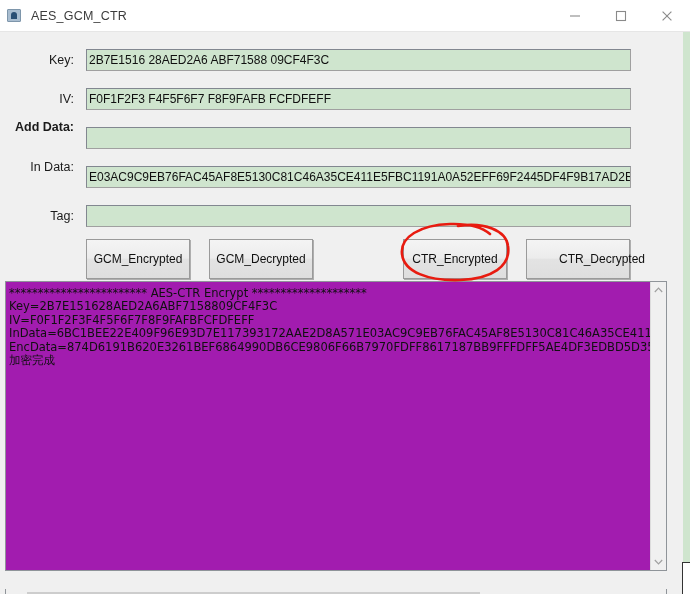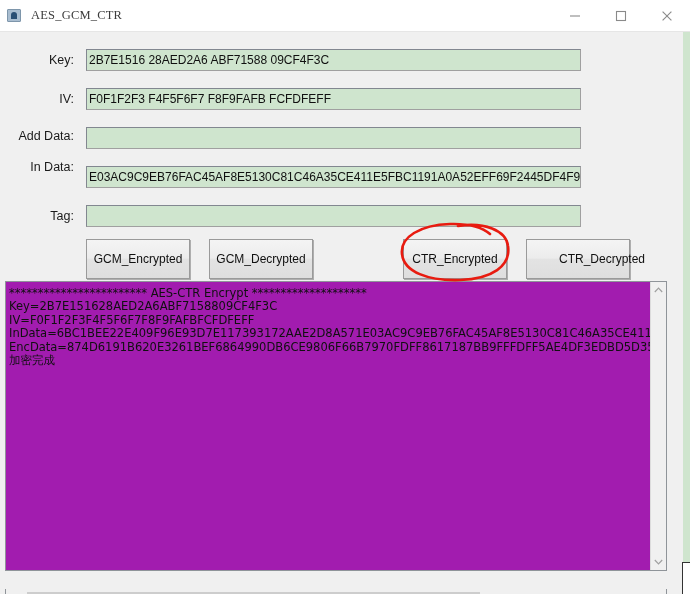--- a/index.html
+++ b/index.html
@@ -50,21 +50,20 @@
     left: 4px; top: 4px;
     width: 6px; height: 7px;
     background: #2a4f74;
     border-radius: 3px 3px 0 0;
   }
   .title-text {
     font-size: 12.5px;
     color: #3c3c3c;
     letter-spacing: 0.2px;
     white-space: nowrap;
-    font-family: Liberation Serif, serif;
   }
   .win-buttons {
     position: absolute;
     right: 0; top: 0;
     height: 31px;
     display: flex;
   }
   .win-btn {
     width: 46px; height: 31px;
     display: flex;
@@ -92,21 +91,21 @@
   .field-label {
     position: absolute;
     font-size: 12.5px;
     color: #1a1a1a;
     text-align: right;
     white-space: nowrap;
   }
   .field-input {
     position: absolute;
     left: 86px;
-    width: 495px;
+    width: 545px;
     height: 22px;
     background: #cfe5ce;
     border: 1px solid #a0a0a0;
     border-top-color: #828790;
     border-left-color: #828790;
     box-sizing: border-box;
     font-family: "Liberation Sans", "DejaVu Sans", sans-serif;
     font-size: 12px;
     color: #101010;
     padding: 0 2px;
@@ -285,21 +284,21 @@
     <div class="field-label" style="left:0px; width:74px; top:21px;">Key:</div>
     <div class="field-input" style="top:17px;">
       <span class="val">2B7E1516 28AED2A6 ABF71588 09CF4F3C</span>
     </div>
 
     <div class="field-label" style="left:0px; width:74px; top:60px;">IV:</div>
     <div class="field-input" style="top:56px;">
       <span class="val">F0F1F2F3 F4F5F6F7 F8F9FAFB FCFDFEFF</span>
     </div>
 
-    <div class="field-label" style="left:0px; width:74px; top:97px;">Add Data:</div>
+    <div class="field-label" style="left:0px; width:74px; top:88px;font-weight:bold;">Add Data:</div>
     <div class="field-input" style="top:95px;">
       <span class="val"></span>
     </div>
 
     <div class="field-label" style="left:0px; width:74px; top:128px;">In Data:</div>
     <div class="field-input" style="top:134px;">
       <span class="val">E03AC9C9EB76FAC45AF8E5130C81C46A35CE411E5FBC1191A0A52EFF69F2445DF4F9B17AD2B417BE66C3710</span>
     </div>
 
     <div class="field-label" style="left:0px; width:74px; top:177px;">Tag:</div>

